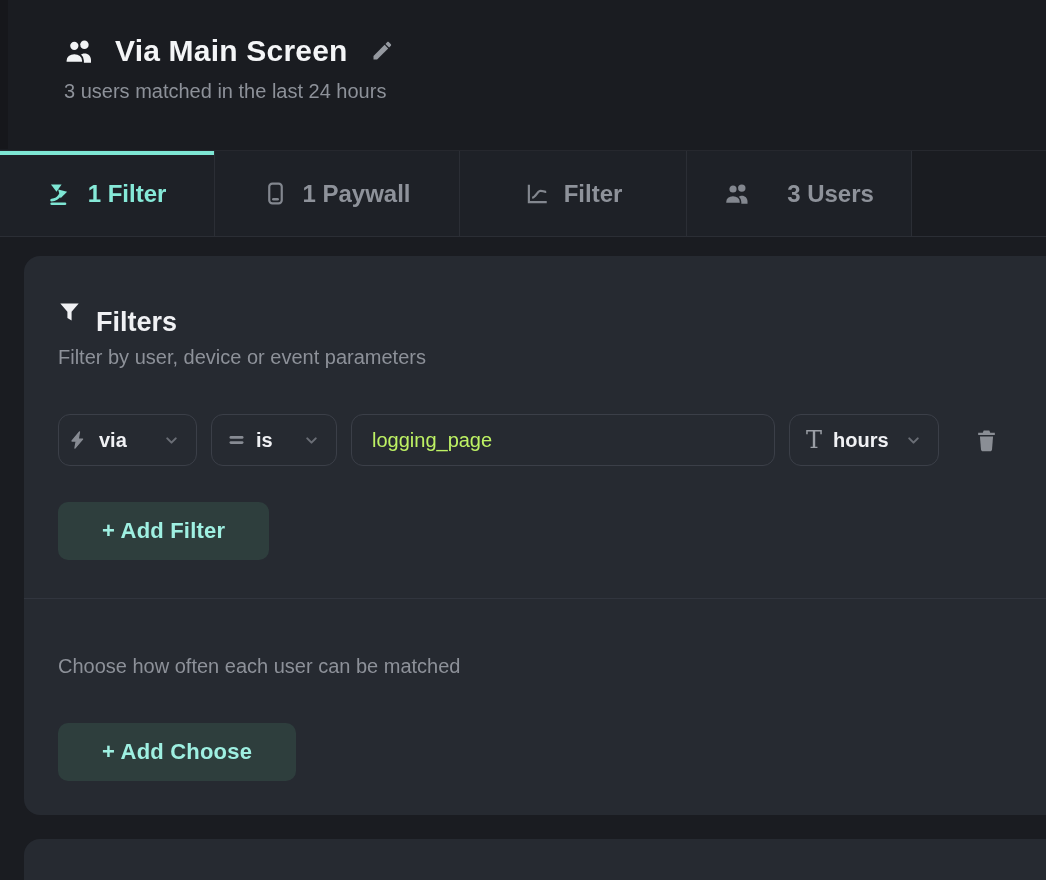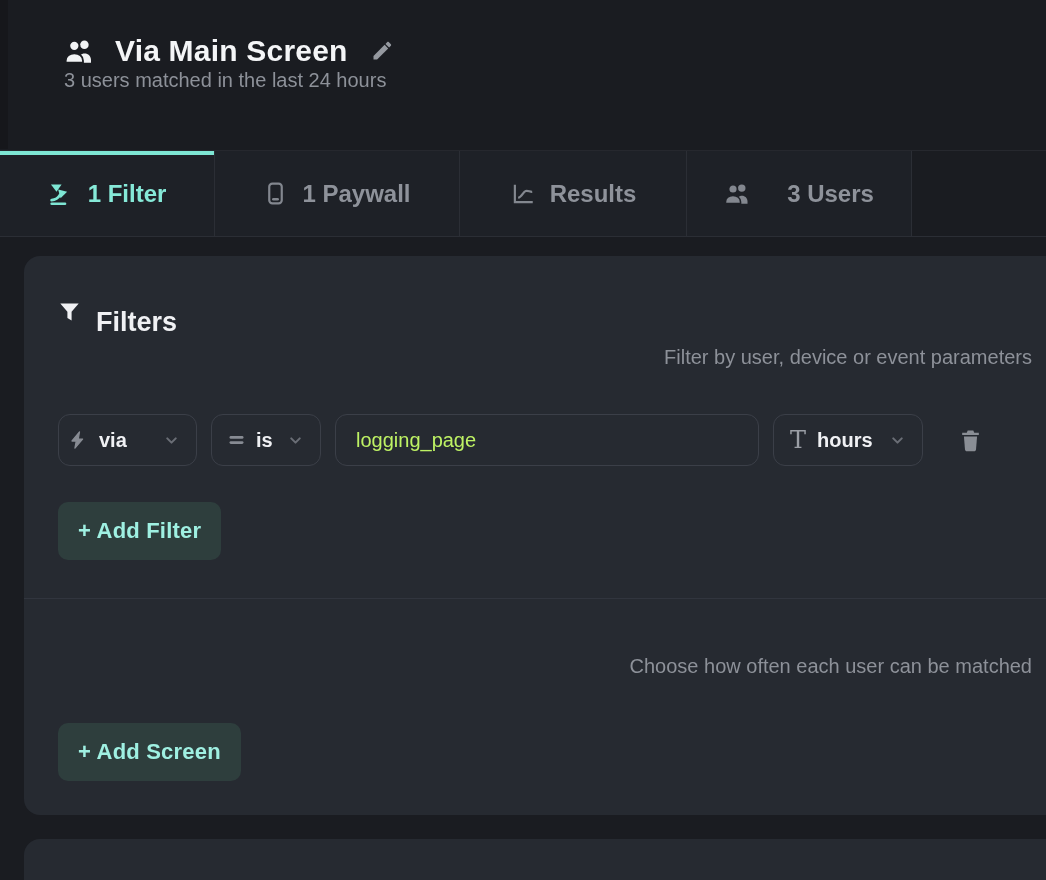--- a/index.html
+++ b/index.html
@@ -26,21 +26,21 @@
   }
   svg{display:block;}
 
   
   .left-notch{position:absolute;left:0;top:0;width:8px;height:149px;background:#16171b;}
   .header{height:150px;padding:34px 0 0 64px;}
   .title-row{display:flex;align-items:center;gap:20px;}
   .title-icon{color:#f2f3f5;}
   .page-title{font-size:30px;font-weight:700;letter-spacing:.2px;color:#f4f5f7;}
   .edit-btn{background:none;border:none;cursor:pointer;color:#9599a0;padding:2px;}
-  .header-subtitle{margin-top:1px;font-size:20px;color:var(--muted);}
+  .header-subtitle{margin-top:12px;font-size:20px;color:var(--muted);}
 
   
   .tabbar{
     height:87px;display:flex;align-items:stretch;
     border-top:1px solid #26282e;border-bottom:1px solid var(--border);
     background:var(--page-bg);
   }
   .tab{
     position:relative;display:flex;align-items:center;justify-content:center;gap:14px;
     background:var(--tab-bg);border-right:1px solid var(--border);
@@ -65,44 +65,44 @@
   }
   .card.stub{margin-top:24px;height:60px;}
   .section{padding:0 34px;}
   .section.filters{padding-top:40px;padding-bottom:38px;}
   .section.limit{padding-top:38px;padding-bottom:34px;}
   .section-divider{height:1px;background:var(--divider);}
 
   .section-heading{display:flex;align-items:center;gap:15px;height:32px;}
   .section-heading .head-icon{color:#f0f1f4;}
   .section-title{font-size:27px;font-weight:600;color:#f0f1f4;margin-top:20px;}
-  .section-subtitle{margin-top:16px;font-size:20px;line-height:26px;color:var(--muted);text-align:right;}
+  .section-subtitle{margin-top:16px;font-size:20px;line-height:26px;color:var(--muted);}
 
   
   .filter-row{margin-top:44px;display:flex;align-items:center;gap:14px;height:52px;}
   .chip{
     height:52px;display:inline-flex;align-items:center;gap:11px;padding:0 16px;
     border:1.5px solid var(--chip-border);border-radius:12px;background:transparent;
     font-size:20px;font-weight:600;color:#f0f1f4;cursor:pointer;
   }
   .chip .chip-icon{color:var(--icon-gray);}
   .chip .chevron{color:#6a6e76;margin-left:auto;}
   .chip.field{width:139px;padding-left:9px;}
-  .chip.operator{width:110px;}
+  .chip.operator{width:126px;}
   .chip.vtype{width:150px;}
   .serif-t{font-family:"DejaVu Serif", serif;font-size:24px;font-weight:400;color:#9a9ea5;line-height:1;}
   .value-input{
     width:424px;height:52px;border:1.5px solid var(--chip-border);border-radius:12px;
     background:transparent;color:#bef264;font-family:"Liberation Sans", sans-serif;
     font-size:20px;font-weight:500;padding:0 20px;outline:none;
   }
   .trash-btn{background:none;border:none;cursor:pointer;color:#8a8e95;margin-left:19px;padding:2px;}
 
   .add-btn{
-    margin-top:36px;height:58px;padding:0 20px;border:none;border-radius:10px;
+    margin-top:36px;height:58px;padding:0 44px;border:none;border-radius:10px;
     background:var(--btn-bg);color:var(--mint);font-family:"Liberation Sans", sans-serif;
     font-size:22px;font-weight:700;cursor:pointer;display:inline-flex;align-items:center;
     letter-spacing:.2px;
   }
   .section.limit .add-btn{margin-top:44px;}
 </style>
 </head>
 <body>
 
 <div class="left-notch"></div>
@@ -151,21 +151,21 @@
     </span>
     <span>1 Paywall</span>
   </div>
   <div class="tab">
     <span class="tab-icon">
       <svg width="26" height="26" viewBox="0 0 24 24" fill="none" stroke="currentColor" stroke-width="2">
         <path d="M4.5 3.5 V19.5 H21"></path>
         <path d="M7.5 15.5 c3.5-.3 4.5-5.5 7-6.3 2.2-.7 3.8 1 6 .8"></path>
       </svg>
     </span>
-    <span>Results</span>
+    <span>Filter</span>
   </div>
   <div class="tab">
     <span class="tab-icon">
       <svg width="27" height="23" viewBox="0 0 24 20" fill="currentColor">
         <circle cx="15.8" cy="5.2" r="3.3"></circle>
         <path d="M11 19v-2c0-3 2.3-5.1 5-5.1s4.9 2.1 4.9 5.1v2z"></path>
         <circle cx="8" cy="6" r="3.9" stroke="#1e2127" stroke-width="1.4"></circle>
         <path d="M1.3 19v-1.5c0-3.5 3-5.7 6.7-5.7s6.7 2.2 6.7 5.7V19z" stroke="#1e2127" stroke-width="1.4"></path>
       </svg>
     </span>
@@ -240,17 +240,17 @@
     </div>
 
     <button class="add-btn">+ Add Filter</button>
   </section>
 
   <div class="section-divider"></div>
 
   <section class="section limit">
     <p class="section-subtitle">Choose how often each user can be matched</p>
 
-    <button class="add-btn">+ Add Screen</button>
+    <button class="add-btn">+ Add Choose</button>
   </section>
 </main>
 
 <div class="card stub"></div>
 
 </body></html>

